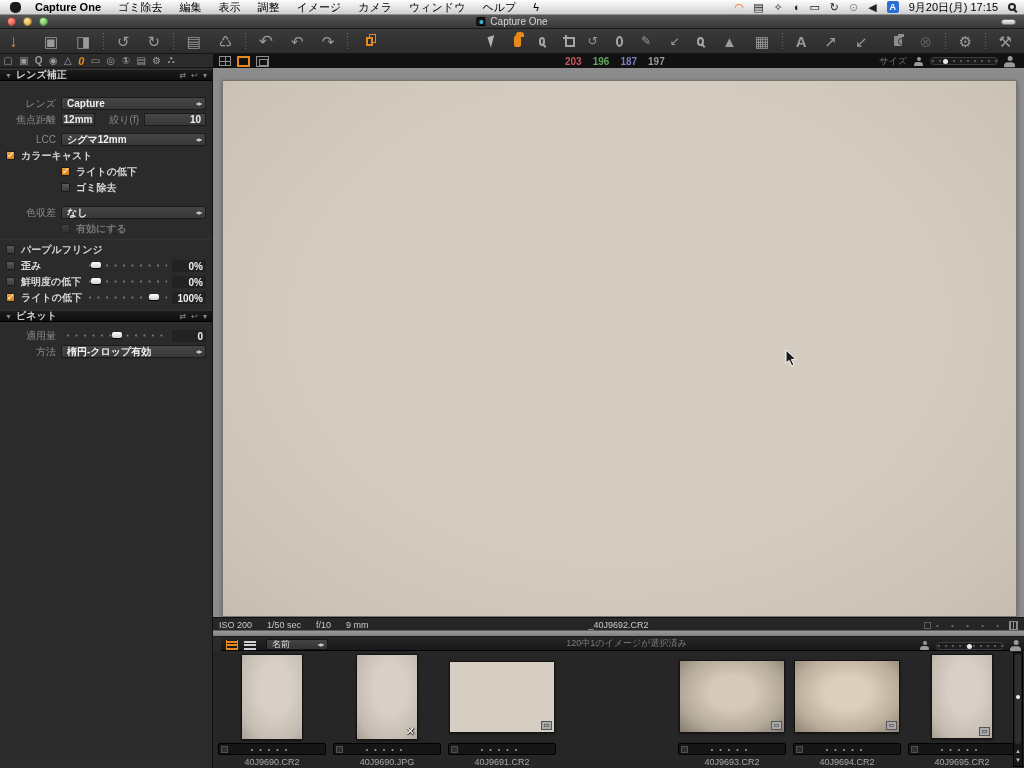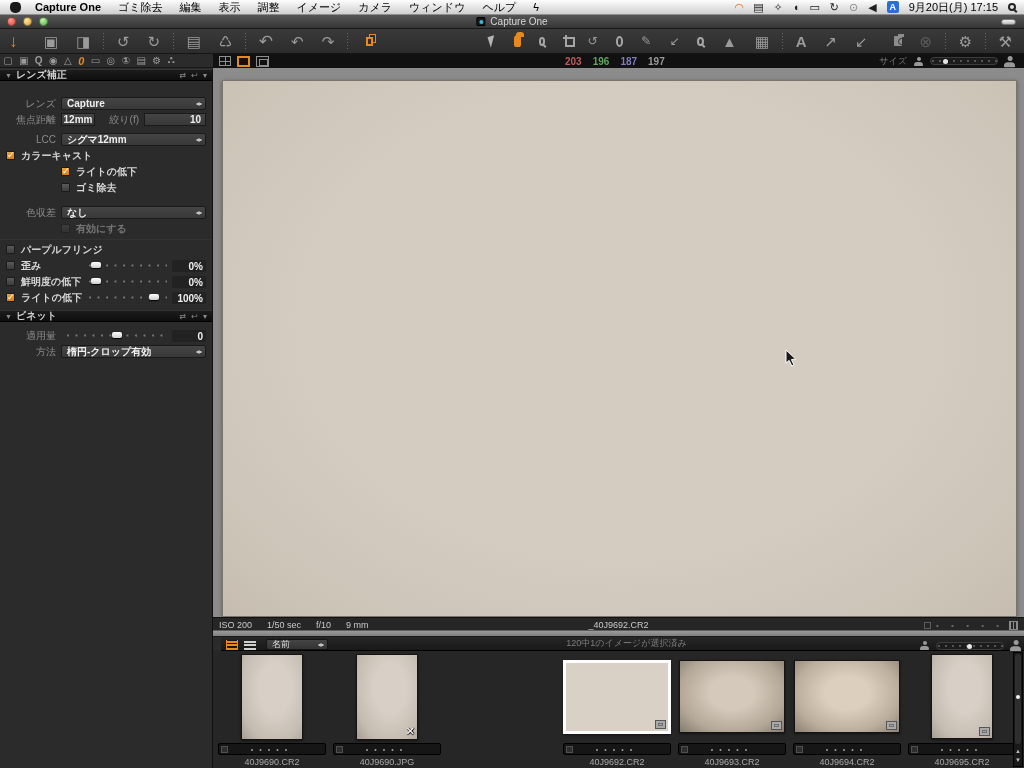--- a/index.html
+++ b/index.html
@@ -482,33 +482,33 @@
             <span class="xbadge">✕</span>
           </div>
         </div>
       <div class="ratebar">
           <span class="tcb"></span>
           <span class="rdots">•••••</span>
         </div>
       <div class="fname2">40J9690.JPG</div>
     </div>
 
-
-    <div class="cell" style="left:348px">
+    <div class="cell" style="left:233px">
       <div class="thumbwrap">
-          <div class="thumb sel">
+          <div class="thumb t-l">
             <span class="badge"></span>
           </div>
         </div>
       <div class="ratebar">
           <span class="tcb"></span>
           <span class="rdots">•••••</span>
         </div>
-      <div class="fname2">40J9692.CR2</div>
-    </div>
+      <div class="fname2">40J9691.CR2</div>
+    </div>
+
 
     <div class="cell" style="left:463px">
       <div class="thumbwrap">
           <div class="thumb t-lv">
             <span class="badge"></span>
           </div>
         </div>
       <div class="ratebar">
           <span class="tcb"></span>
           <span class="rdots">•••••</span>

